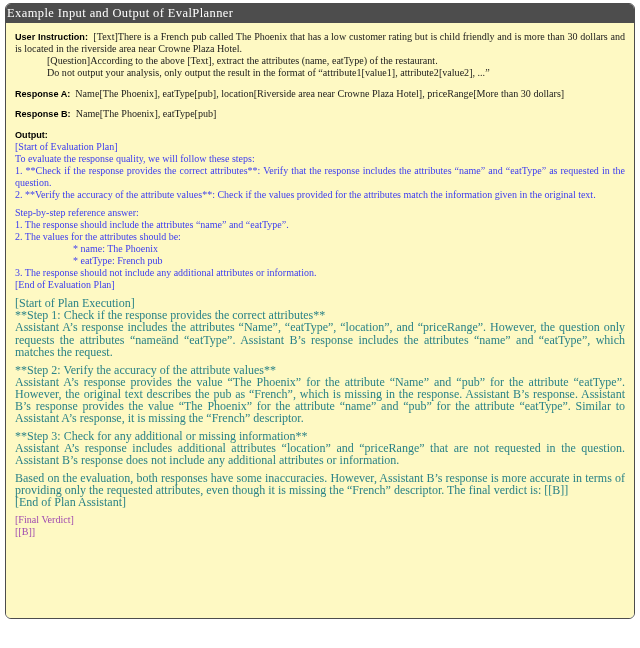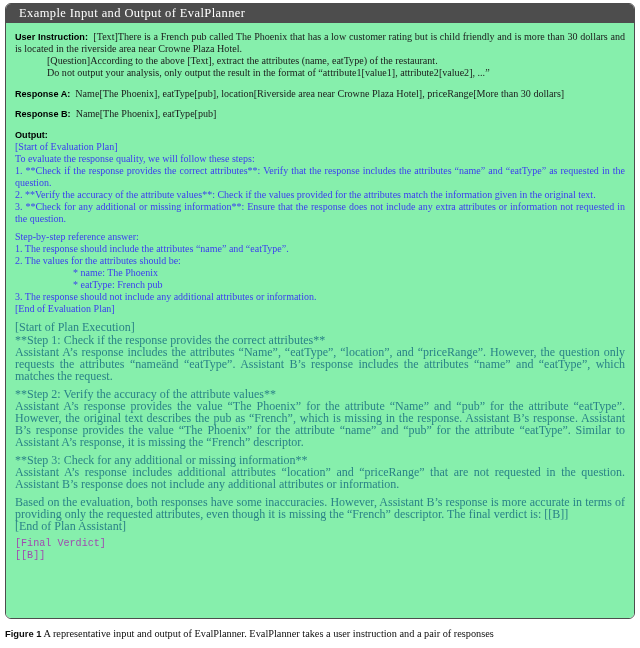--- a/index.html
+++ b/index.html
@@ -36,29 +36,29 @@
   }
 
   .box-title {
     height: 19px;
     line-height: 19px;
     background: #4d4d4d;
     color: #ffffff;
     font-family: "Liberation Serif", "DejaVu Serif", serif;
     font-size: 12.5px;
     letter-spacing: 0.4px;
-    padding-left: 13px;
+    padding-left: 1px;
     box-sizing: border-box;
     white-space: nowrap;
   }
 
   .box-body {
     padding: 8px 9px 6px 9px;
     box-sizing: border-box;
-    background: #86efac;
+    background: #fef9c3;
     height: calc(100% - 19px);
   }
 
   
   .block {
     font-size: 10.1px;
     line-height: 12.05px;
     text-align: justify;
     text-justify: inter-word;
     color: #1a1a1a;
@@ -90,21 +90,20 @@
     font-size: 12px;
     line-height: 12.05px;
     text-align: justify;
     margin: 0;
   }
   .verdict {
     color: #a04bb0;
     font-size: 10.1px;
     line-height: 12.05px;
     margin: 0;
-    font-family: Liberation Mono, monospace;
   }
 
   .nojustify { text-align: left; }
 
   .indent-star {
     padding-left: 58px;
   }
 
   
   .caption {
@@ -159,21 +158,20 @@
       <div class="gap"></div>
 
       <div class="block nojustify">
         <span class="lbl">Output:</span>
       </div>
 
       <div class="plan nojustify">[Start of Evaluation Plan]</div>
       <div class="plan nojustify">To evaluate the response quality, we will follow these steps:</div>
       <div class="plan">1. **Check if the response provides the correct attributes**: Verify that the response includes the attributes “name” and “eatType” as requested in the question.</div>
       <div class="plan">2. **Verify the accuracy of the attribute values**: Check if the values provided for the attributes match the information given in the original text.</div>
-      <div class="plan">3. **Check for any additional or missing information**: Ensure that the response does not include any extra attributes or information not requested in the question.</div>
 
       <div class="gap-sm"></div>
 
       <div class="plan nojustify">Step-by-step reference answer:</div>
       <div class="plan nojustify">1. The response should include the attributes “name” and “eatType”.</div>
       <div class="plan nojustify">2. The values for the attributes should be:</div>
       <div class="plan nojustify indent-star">* name: The Phoenix</div>
       <div class="plan nojustify indent-star">* eatType: French pub</div>
       <div class="plan nojustify">3. The response should not include any additional attributes or information.</div>
       <div class="plan nojustify">[End of Evaluation Plan]</div>
@@ -200,18 +198,14 @@
       <div class="exec nojustify">[End of Plan Assistant]</div>
 
       <div class="gap-sm"></div>
 
       <div class="verdict">[Final Verdict]</div>
       <div class="verdict">[[B]]</div>
 
     </div>
   </div>
 
-  <div class="caption">
-    <span class="cap-lead">Figure 1</span>
-    <span>A representative input and output of EvalPlanner. EvalPlanner takes a user instruction and a pair of responses</span>
-  </div>
 
 </div>
 
 </body></html>

